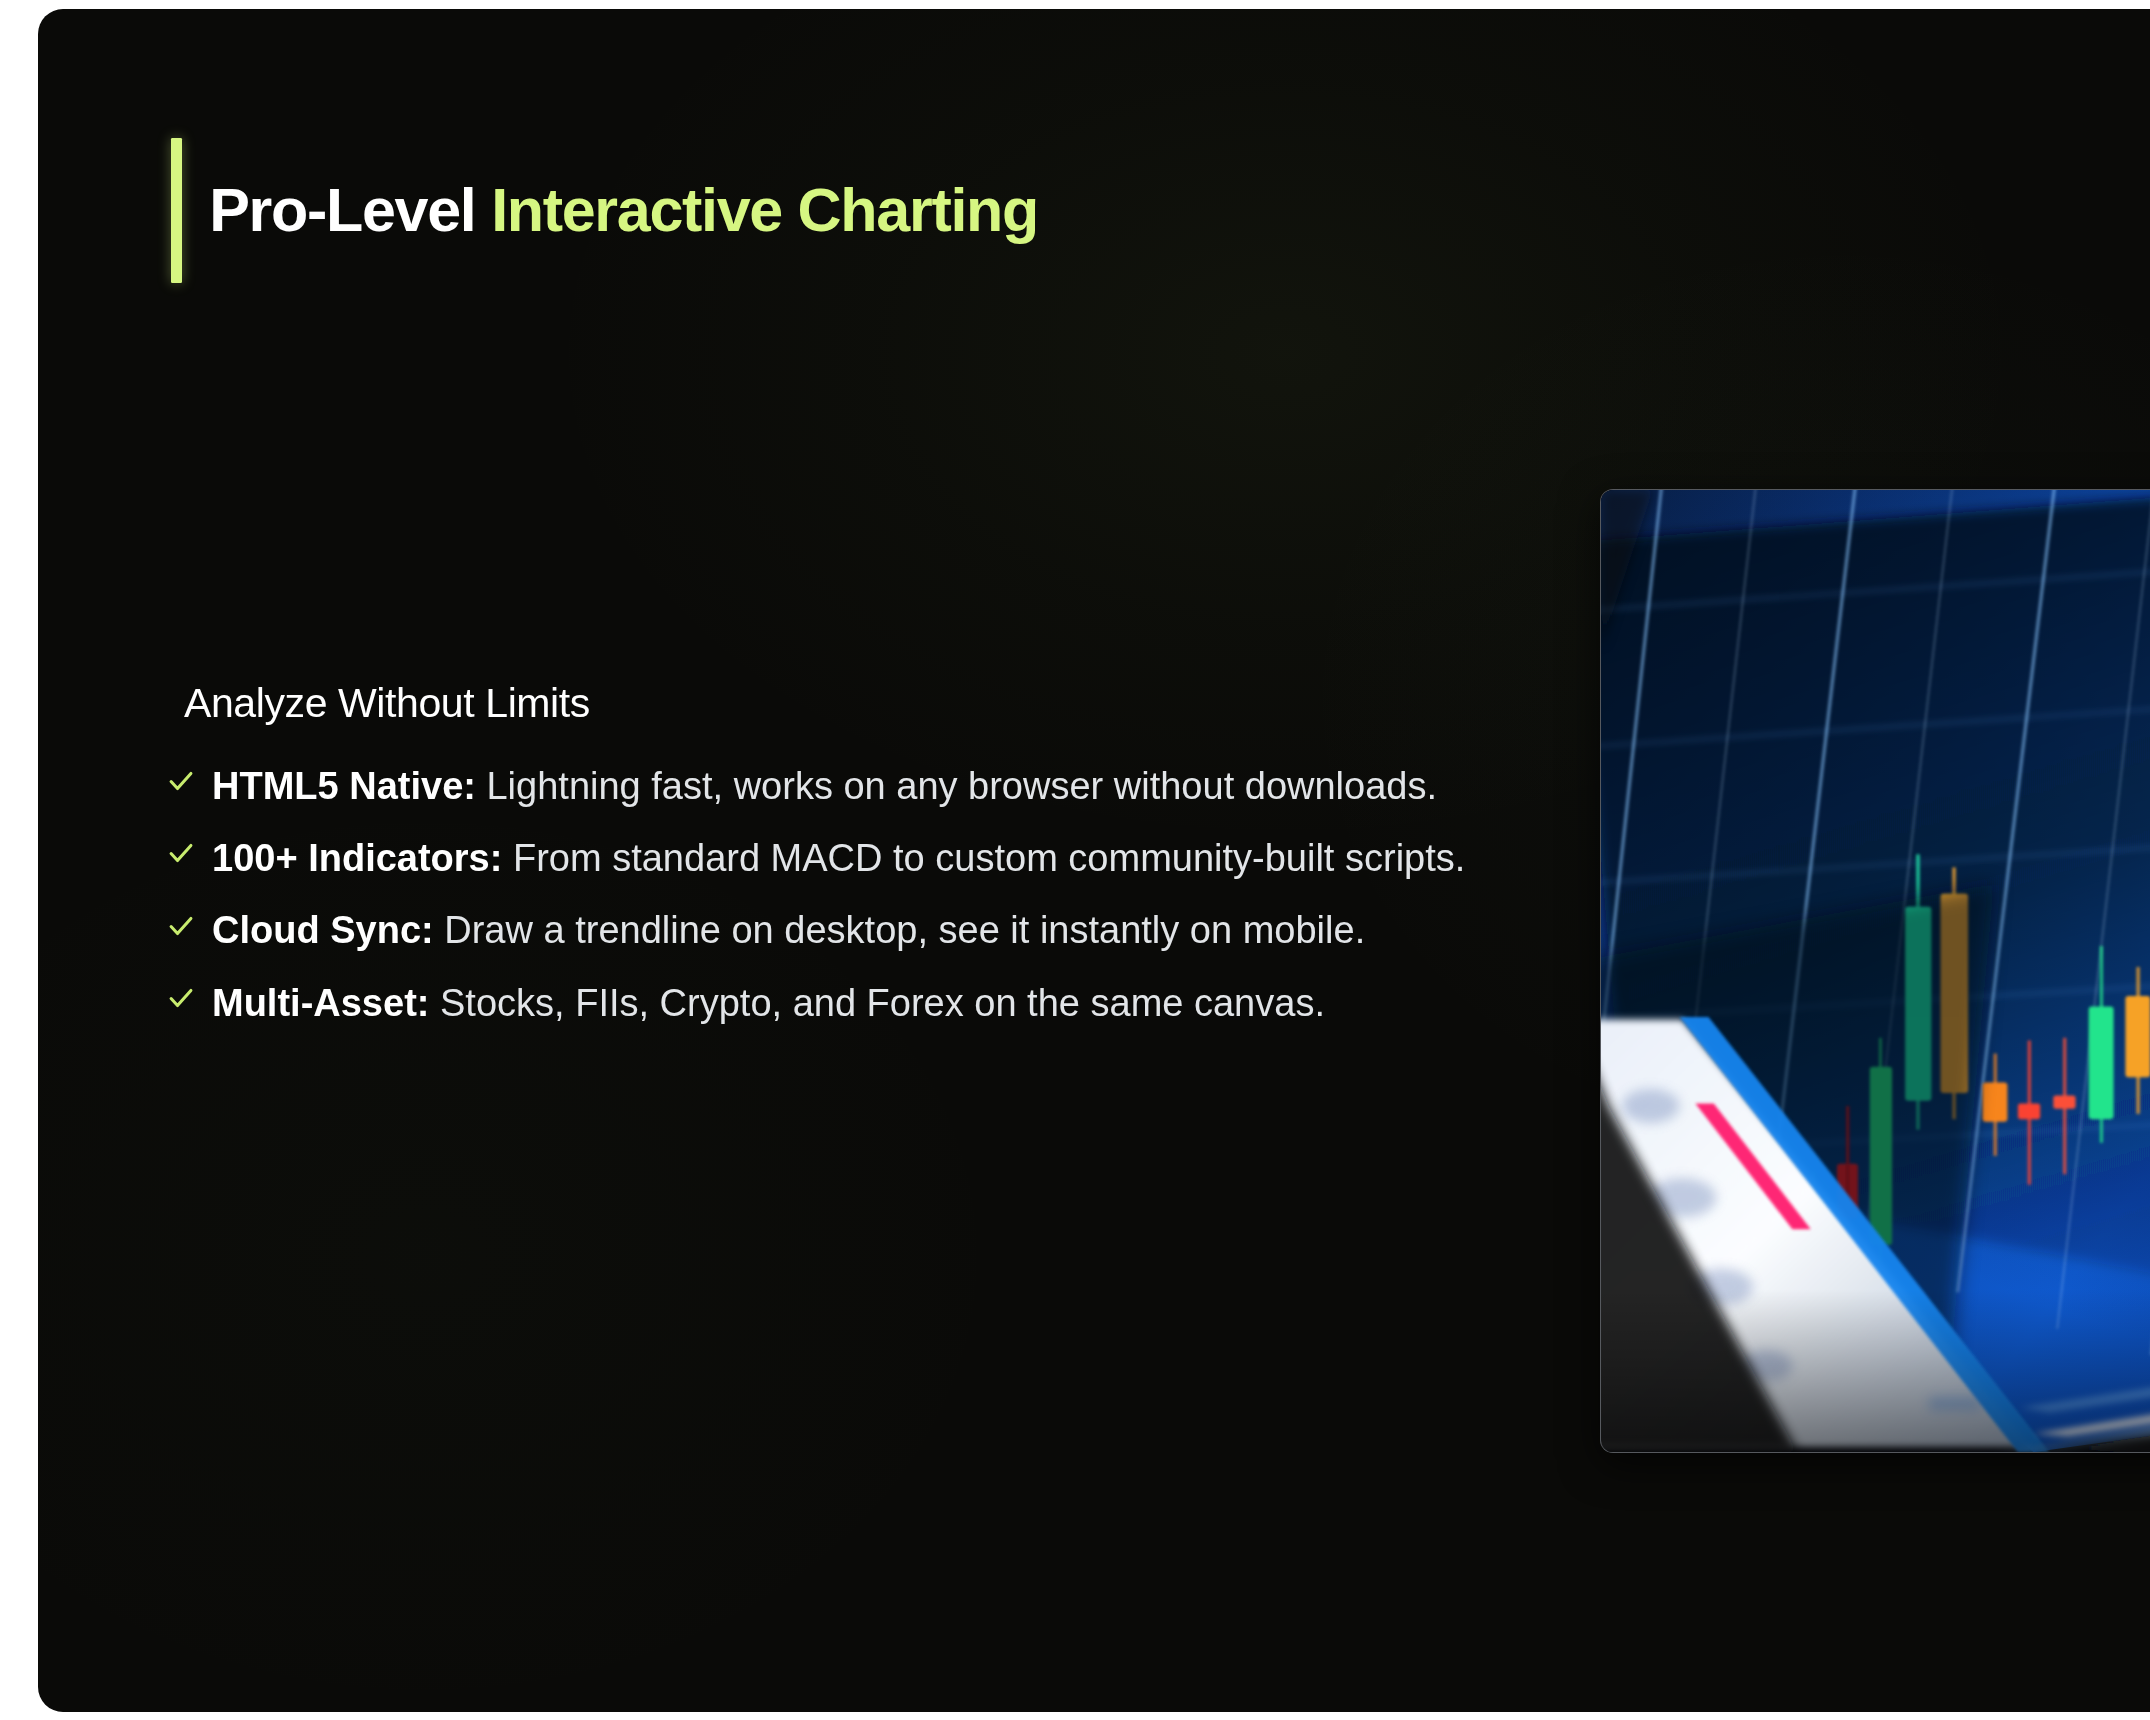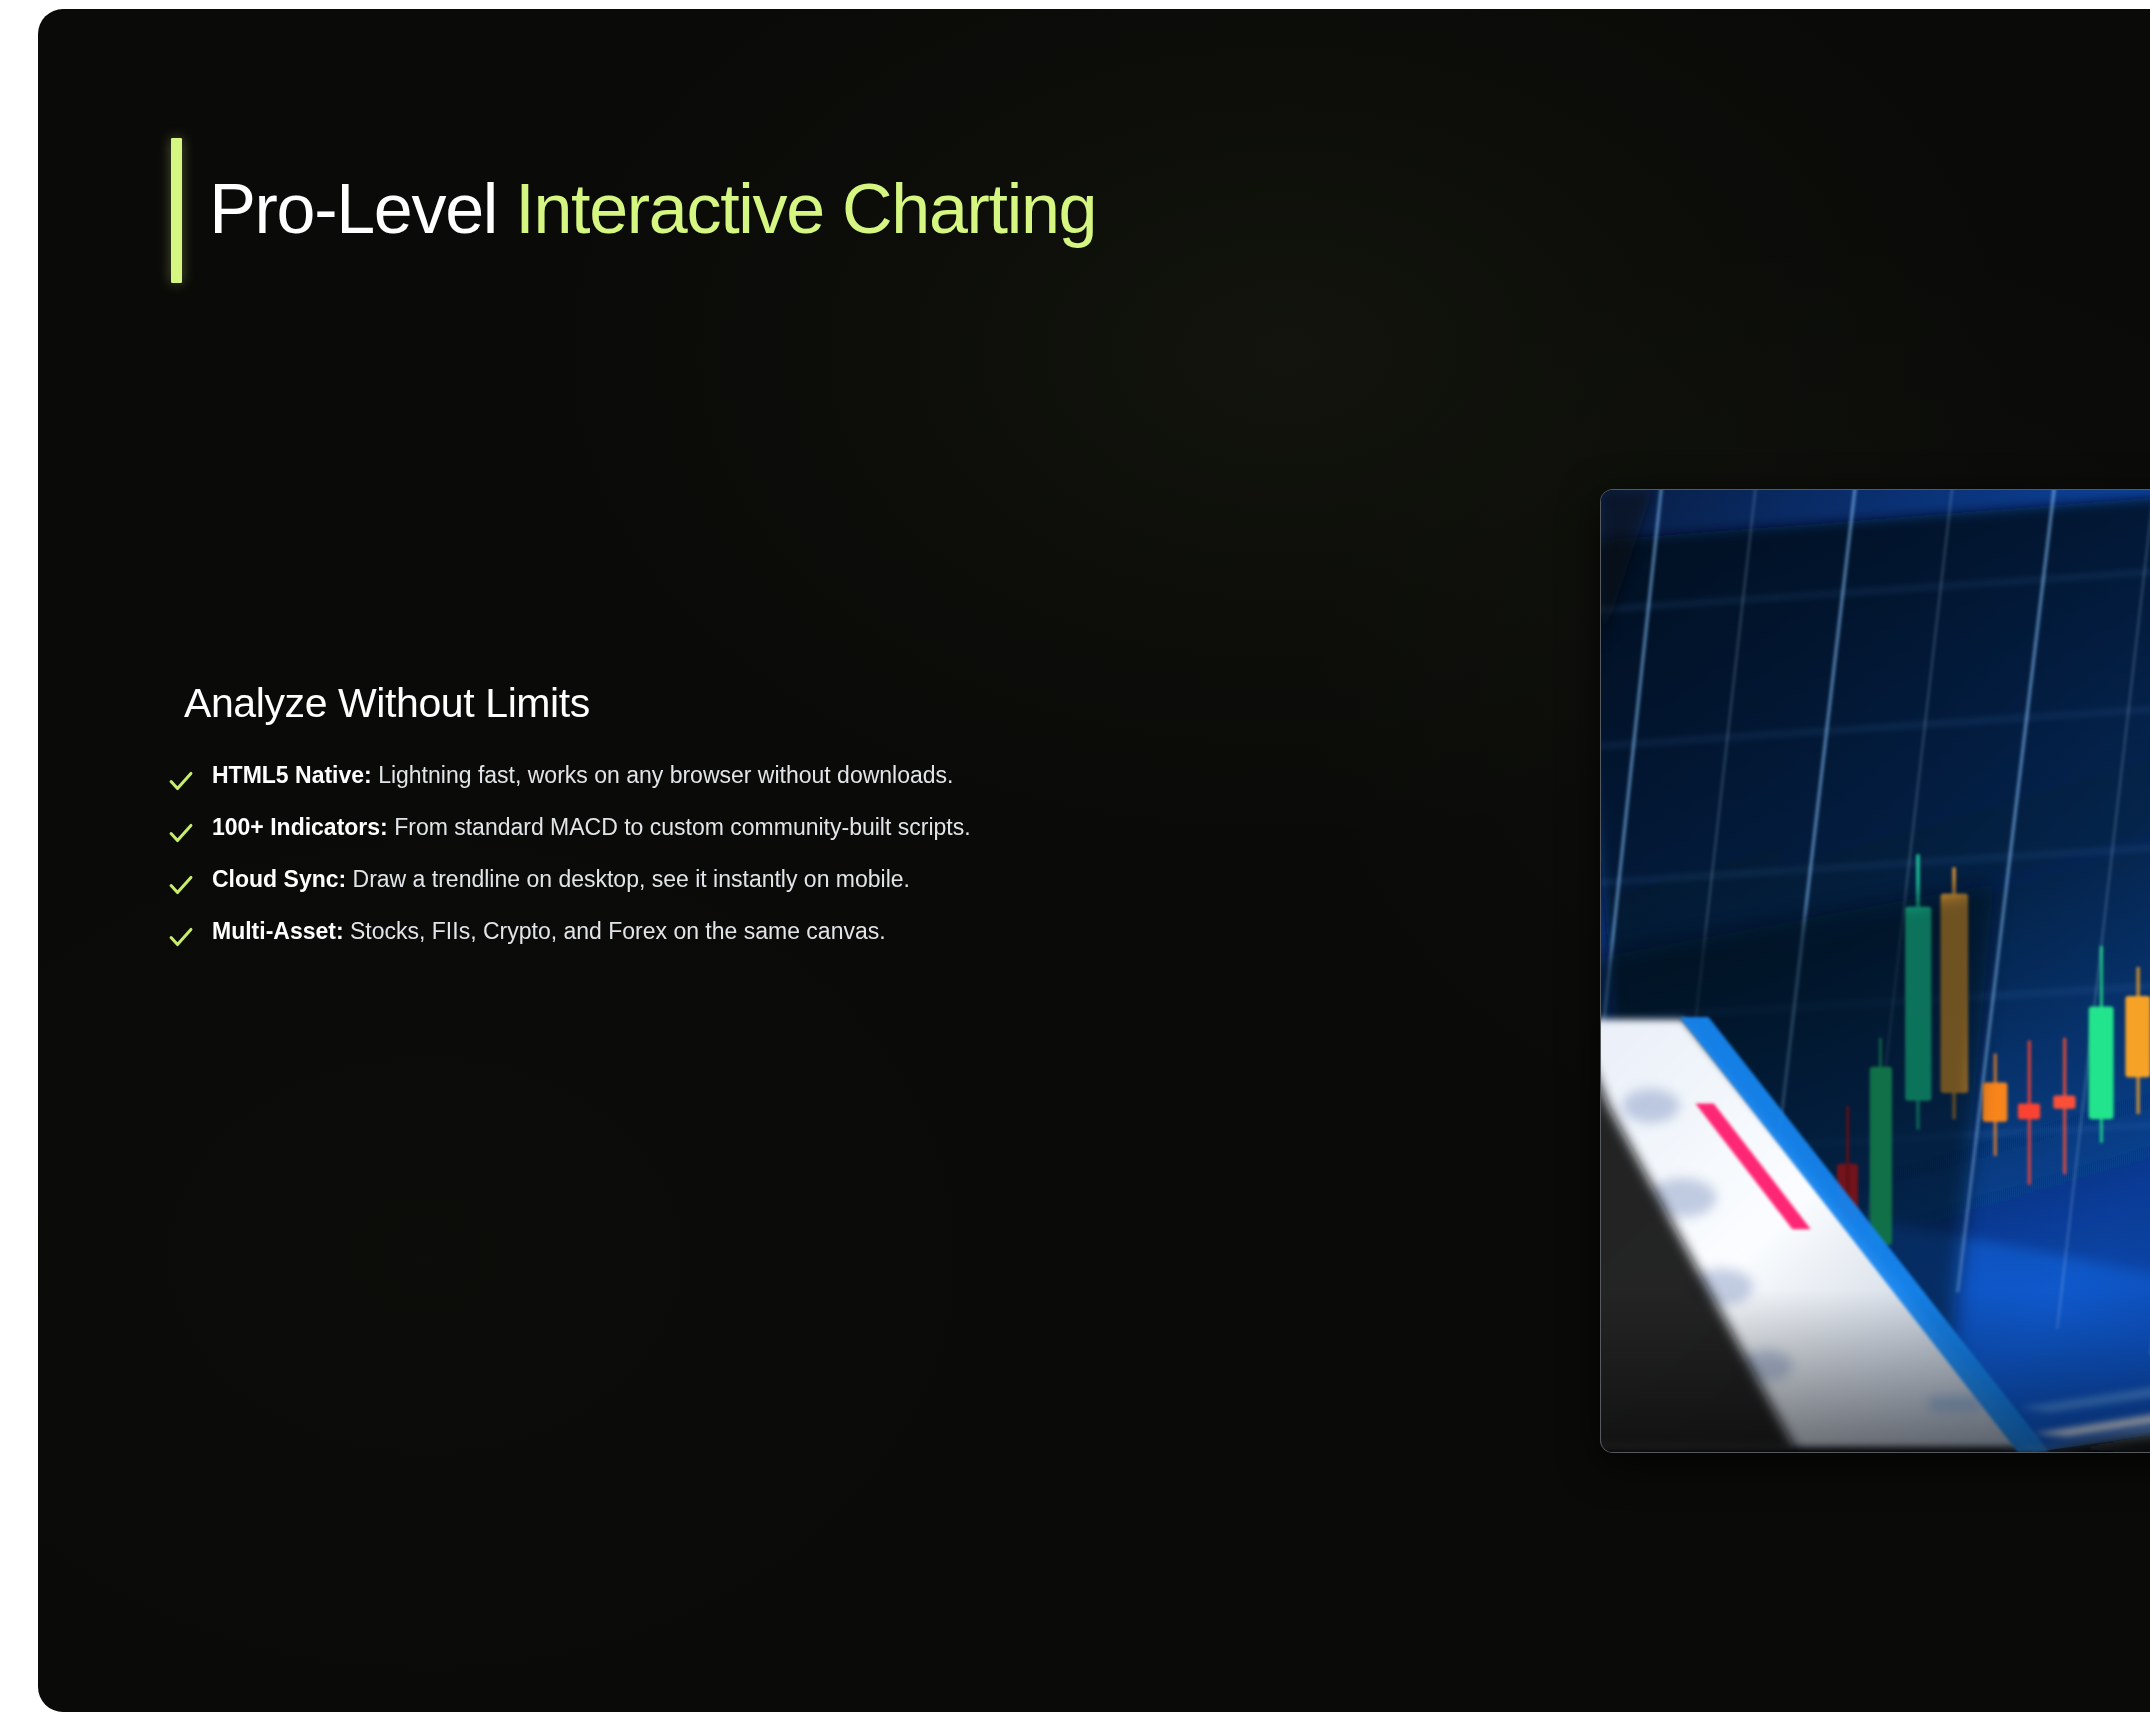--- a/index.html
+++ b/index.html
@@ -45,22 +45,22 @@
   }
   .accent-bar{
     width:11.2px; height:145px;
     background:#d6f682;
     border-radius:1.3px;
     margin-right:27px;
     box-shadow:0 0 13px rgba(214,246,130,0.35);
     flex:none;
   }
   .title-text{
-    font-size:70px;
-    font-weight:400;
+    font-size:61px;
+    font-weight:700;
     letter-spacing:-1.3px;
     line-height:1.05;
     white-space:nowrap;
   }
   .t-white{ color:#ffffff; }
   .t-accent{ color:#d6f682; }
 
   
   .left-col{
     position:absolute;
@@ -82,21 +82,21 @@
     margin-bottom:14.6px;
   }
   .check-icon{
     flex:none;
     width:28px; height:28px;
     margin-top:9.5px;
     margin-right:17px;
   }
   .check-icon svg{ display:block; width:100%; height:100%; }
   .b-text{
-    font-size:23px;
+    font-size:38px;
     line-height:1.52;
     color:#e2e5e8;
     font-weight:400;
     max-width:1256px;
   }
   .b-label{
     font-weight:700;
     color:#ffffff;
   }
 

